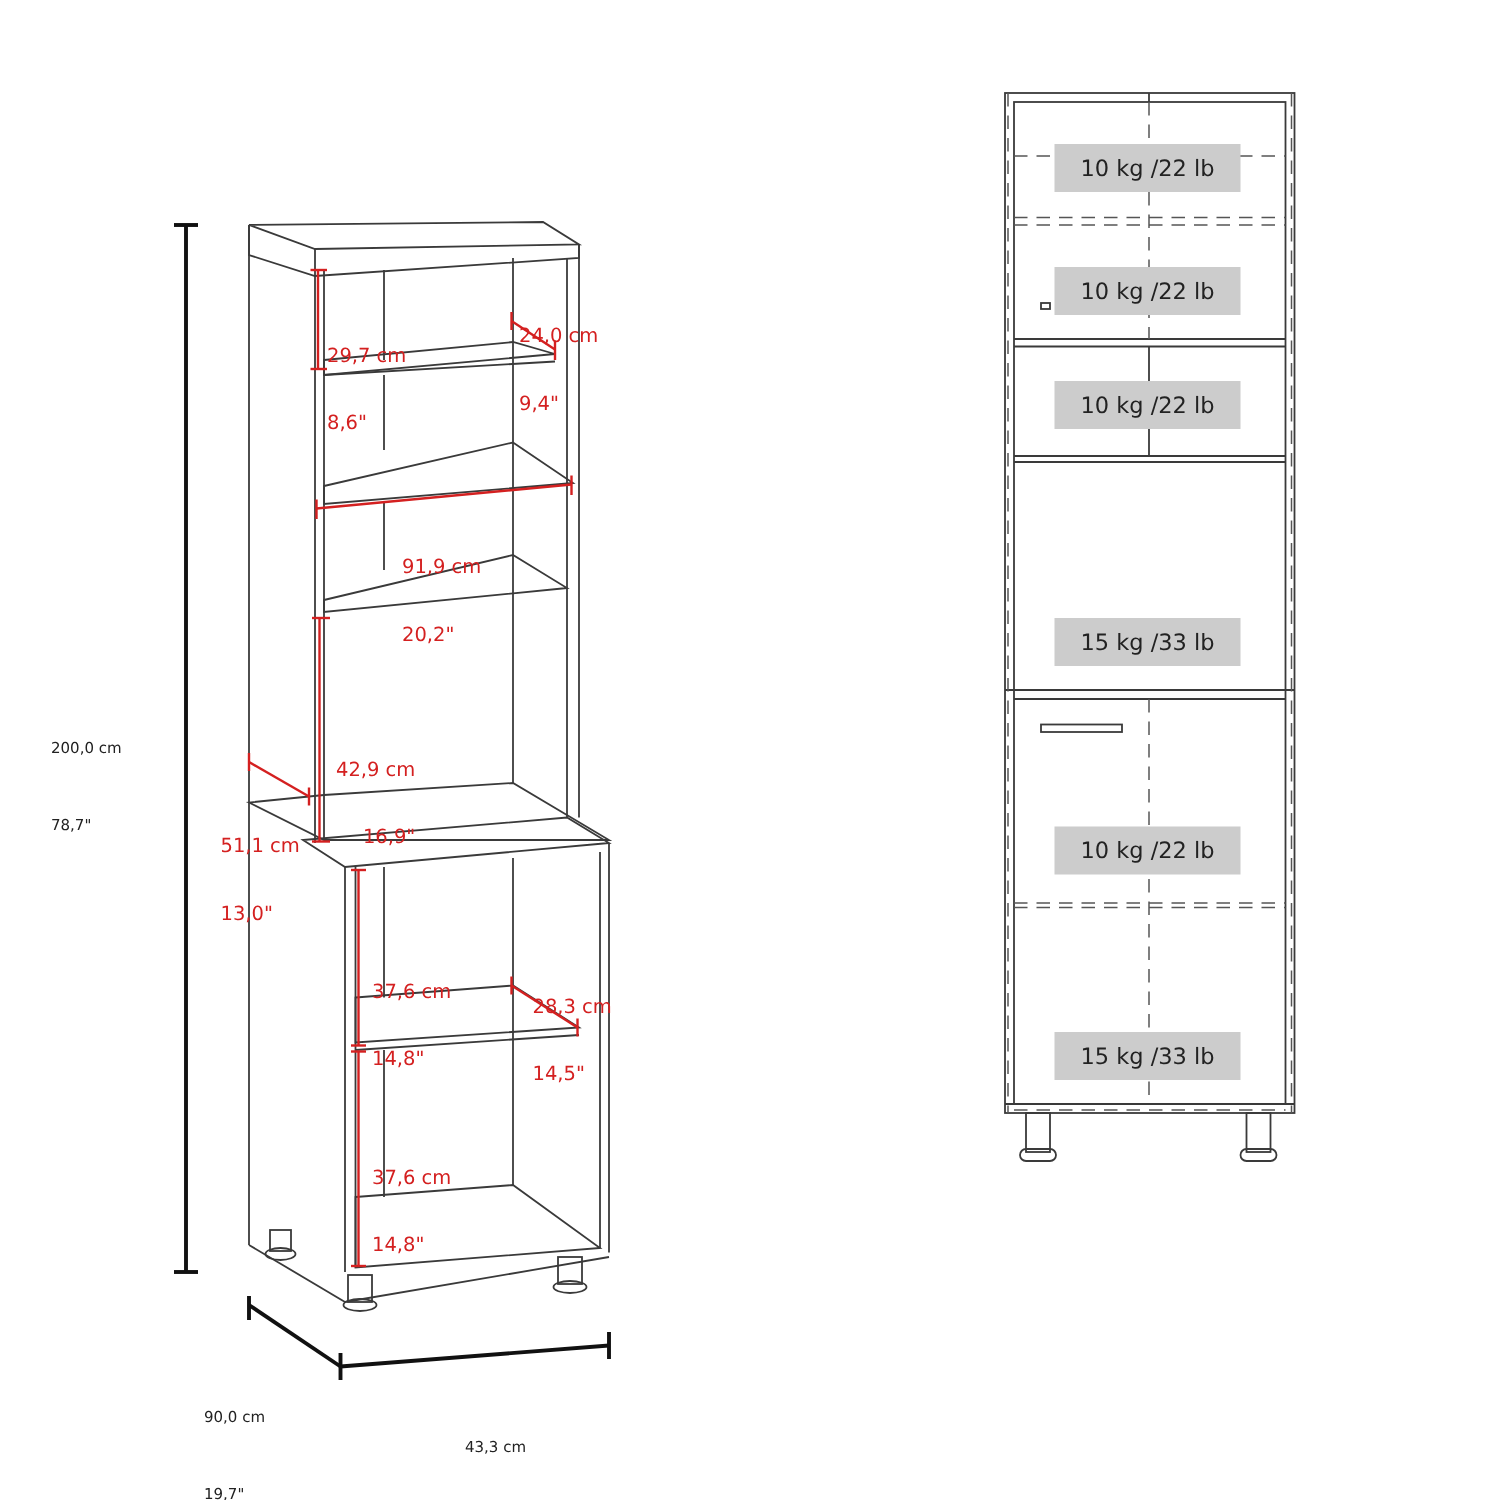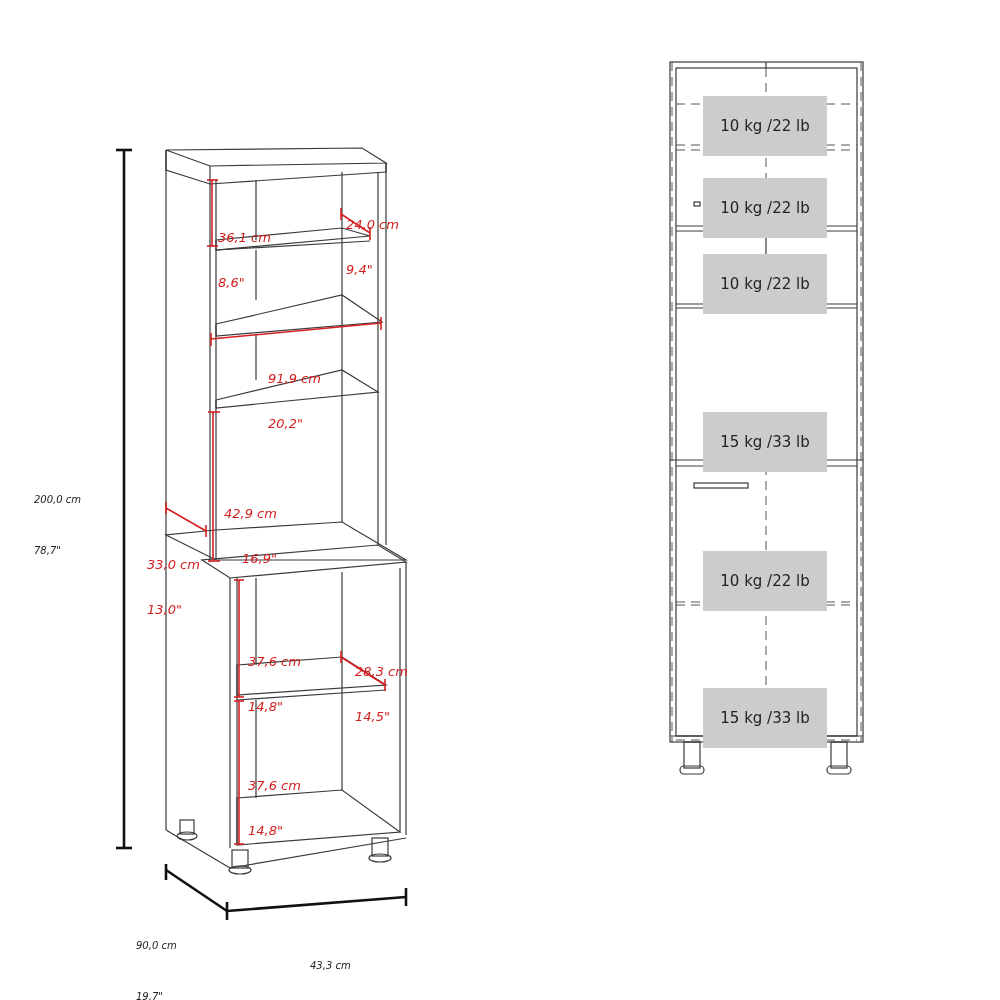--- a/index.html
+++ b/index.html
@@ -3,24 +3,24 @@
 <meta charset="utf-8">
 <style>
   html, body { margin:0; padding:0; background:#ffffff; }
   body { width:1000px; height:1000px; position:relative; overflow:hidden;
          font-family:"DejaVu Sans", "Liberation Sans", sans-serif; }
   svg { position:absolute; left:0; top:0; }
   .ln { stroke:#3a3a3a; stroke-width:1.2; fill:none; }
   .lnb { stroke:#111; stroke-width:2.6; fill:none; }
   .red { stroke:#d42020; stroke-width:1.6; fill:none; }
   .dash { stroke:#555; stroke-width:1; stroke-dasharray:9 6; fill:none; }
-  .lbl { position:absolute; font-size:13px; line-height:15px; white-space:pre;font-style:italic; }
+  .lbl { position:absolute; font-size:13px; line-height:15px; white-space:pre; }
   .lbl.red-t { color:#d42020; }
   .lbl.blk { color:#222; font-size:10px; line-height:17px; }
-  .wbox { position:absolute; background:#cccccc; width:124px; height:60px;
+  .wbox { position:absolute; background:#cccccc; width:124px; height:32px;
           display:flex; align-items:center; justify-content:center;
           font-size:15px; color:#222; }
 </style>
 </head>
 <body>
 
 <svg width="1000" height="1000" viewBox="0 0 1000 1000">
 
   <g>
 
@@ -152,37 +152,37 @@
 <div class="lbl blk" style="left:136px;top:903px;">
   <div>90,0 cm</div>
   <div>19,7"</div>
 </div>
 <div class="lbl blk" style="left:310px;top:923px;">
   <div>43,3 cm</div>
   
 </div>
 
 <div class="lbl red-t" style="left:218px;top:200px;">
-  <div>36,1 cm</div>
+  <div>29,7 cm</div>
   <div>8,6"</div>
 </div>
 <div class="lbl red-t" style="left:346px;top:187px;">
   <div>24,0 cm</div>
   <div>9,4"</div>
 </div>
 <div class="lbl red-t" style="left:268px;top:341px;">
   <div>91,9 cm</div>
   <div>20,2"</div>
 </div>
 <div class="lbl red-t" style="left:224px;top:476px;text-align:right;">
   <div>42,9 cm</div>
   <div>16,9"</div>
 </div>
 <div class="lbl red-t" style="left:147px;top:527px;">
-  <div>33,0 cm</div>
+  <div>51,1 cm</div>
   <div>13,0"</div>
 </div>
 <div class="lbl red-t" style="left:248px;top:624px;">
   <div>37,6 cm</div>
   <div>14,8"</div>
 </div>
 <div class="lbl red-t" style="left:355px;top:634px;">
   <div>28,3 cm</div>
   <div>14,5"</div>
 </div>

